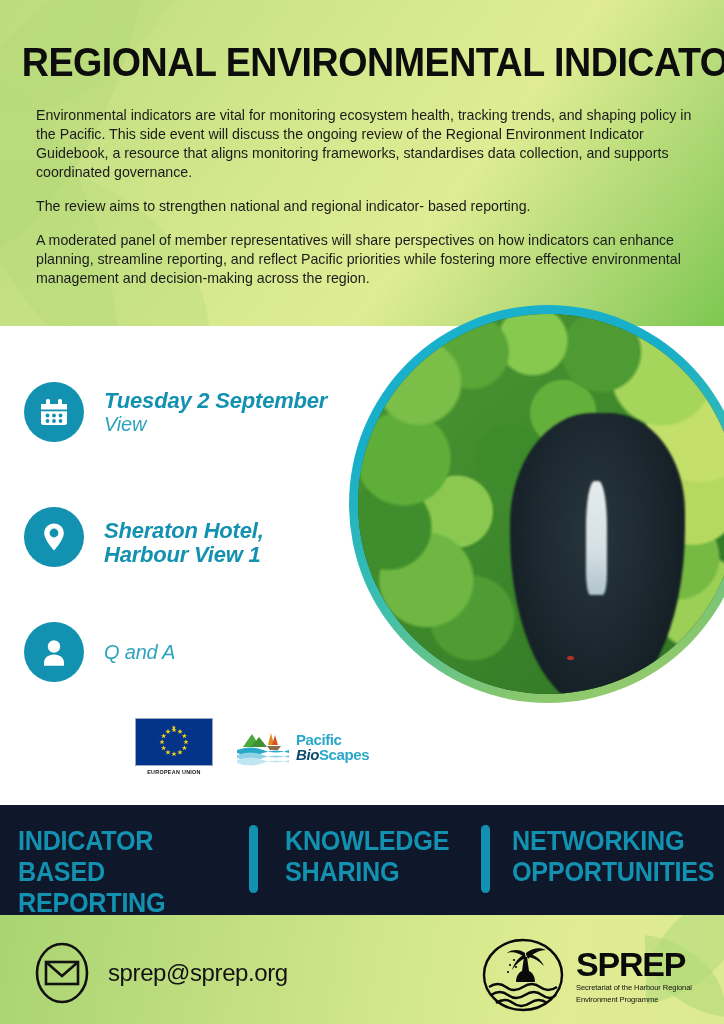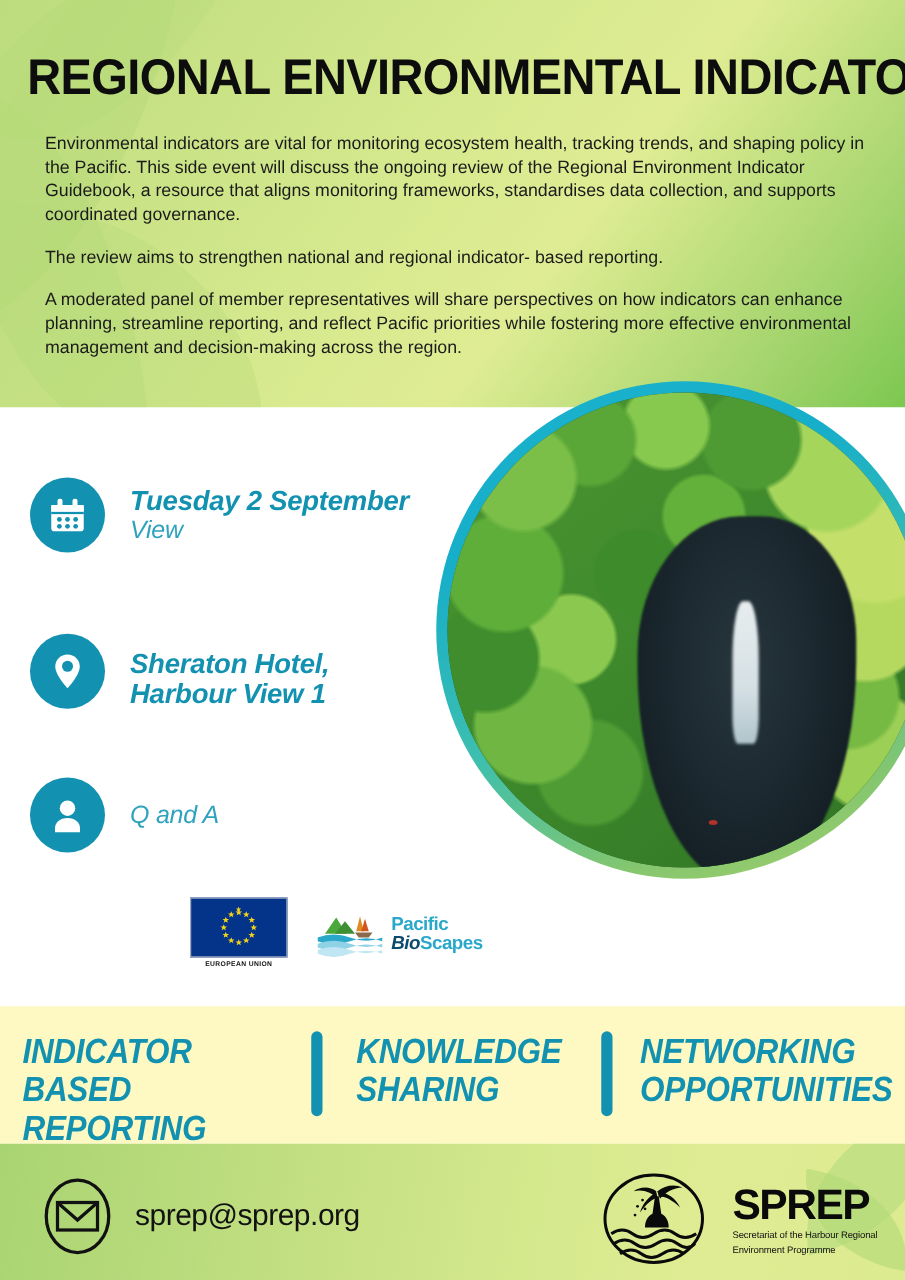--- a/index.html
+++ b/index.html
@@ -159,22 +159,22 @@
   .bio-mark { width:52px; height:40px; position:relative; }
   .bio-text { line-height:15px; }
   .bio-l1 { font-size:15px; font-weight:bold; color:#2aa8c9; letter-spacing:-.4px; }
   .bio-l2 { font-size:15px; font-weight:bold; letter-spacing:-.4px; }
   .bio-bio { color:#0c4a6e;font-style:italic; }
   .bio-scapes { color:#2aa8c9; }
 
   
   .themes {
     position:absolute; left:0; top:805px; width:724px; height:110px;
-    background:#fef9c3;
-    display:flex; align-items:center;font-style:italic;
+    background:#0f172a;
+    display:flex; align-items:center;
   }
   .theme {
     font-family:"Liberation Sans Narrow","Liberation Sans",sans-serif;
     font-weight:bold; color:#1391b0;
     font-size:28px; line-height:31px;
     letter-spacing:-0.3px;
     transform:scaleX(0.9);
     transform-origin:left center;
   }
   .theme-1 { position:absolute; left:18px; top:20px; width:230px; }
@@ -203,21 +203,21 @@
     background:#b3d977; opacity:.6;
     border-radius:0 100% 0 100%;
     transform:rotate(8deg);
   }
   .email-block { position:absolute; left:34px; top:27px; display:flex; align-items:center; gap:18px; }
   .email-icon { width:56px; height:62px; }
   .email-text {
     font-size:24px; font-weight:normal; color:#121212; letter-spacing:-0.4px;
   }
 
-  .sprep-block { position:absolute; left:480px; top:22px; display:flex; align-items:center; gap:20px; }
+  .sprep-block { position:absolute; left:480px; top:22px; display:flex; align-items:center; gap:10px; }
   .sprep-mark { width:86px; height:76px; }
   .sprep-text { padding-top:2px; }
   .sprep-name {
     font-size:34px; font-weight:bold; letter-spacing:-1.2px; color:#0a0a0a; line-height:34px;
   }
   .sprep-tag {
     font-size:7.6px; color:#111; line-height:10px; margin-top:2px; letter-spacing:-0.1px;
   }
 </style>
 </head>
@@ -291,21 +291,21 @@
         <svg width="34" height="34" viewBox="0 0 34 34" aria-hidden="true">
           <circle cx="17" cy="11.5" r="6.2" fill="#fff"></circle>
           <path d="M17 19.4c-6 0-10 3.6-10 8.1v3.3h20v-3.3c0-4.5-4-8.1-10-8.1z" fill="#fff"></path>
         </svg>
       </div>
       <div class="row-text">
         <div class="row-sub">Q and A</div>
       </div>
     </div>
 
-    <div class="logos" style="position:absolute;left:108px;top:392px;padding-left:44px;">
+    <div class="logos" style="position:absolute;left:91px;top:392px;padding-left:44px;">
       <div class="eu-logo">
         <div class="eu-flag">
           <svg width="76" height="46" viewBox="0 0 76 46" aria-hidden="true">
             <g fill="#f5d417">
               <polygon points="38,9 38.9,11.6 41.6,11.6 39.4,13.2 40.3,15.8 38,14.2 35.7,15.8 36.6,13.2 34.4,11.6 37.1,11.6" transform="scale(0.62) translate(23,1)"></polygon>
             </g>
             <g fill="#f5d417" transform="translate(38,23)">
               <g transform="translate(0,-12)">
                   <polygon points="0,-2.6 0.75,-0.8 2.7,-0.8 1.1,0.35 1.7,2.2 0,1.1 -1.7,2.2 -1.1,0.35 -2.7,-0.8 -0.75,-0.8"></polygon>
                 </g>

